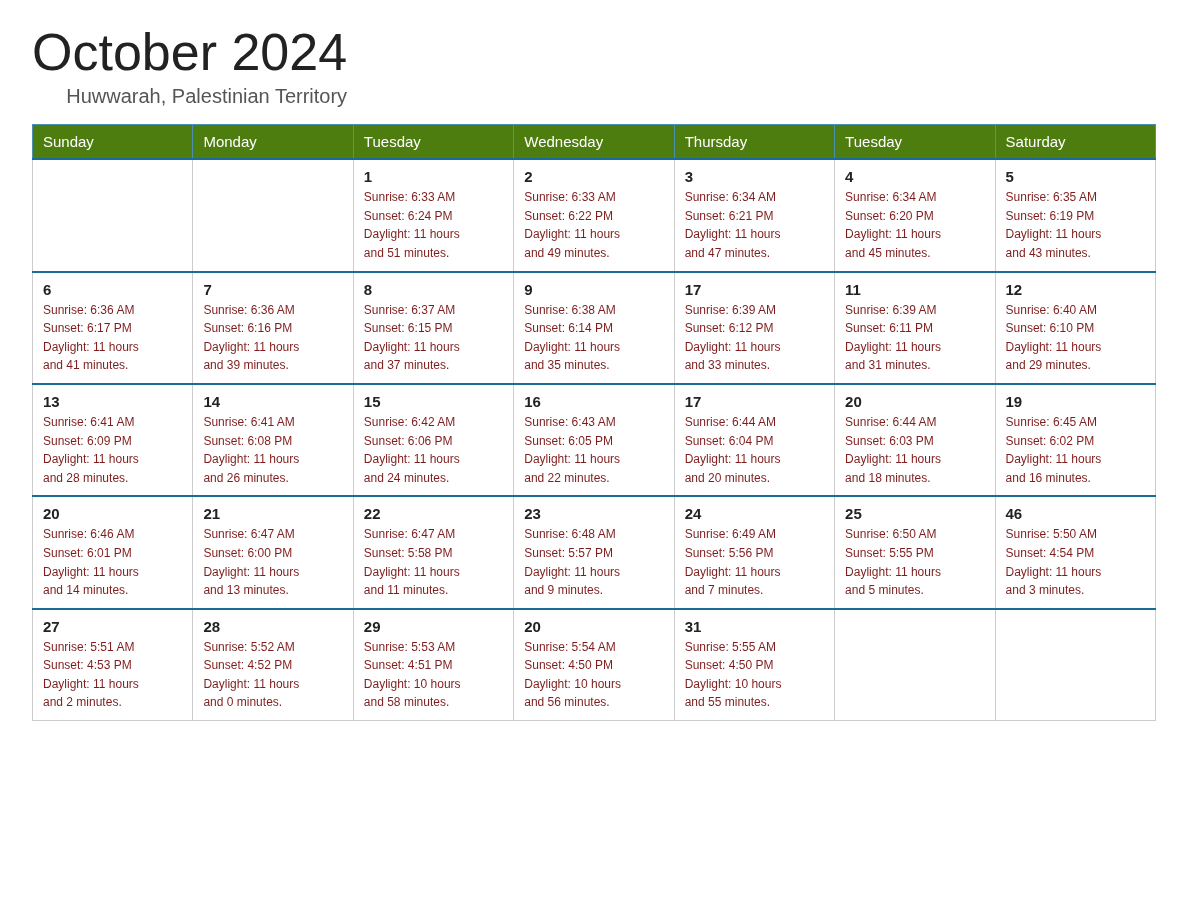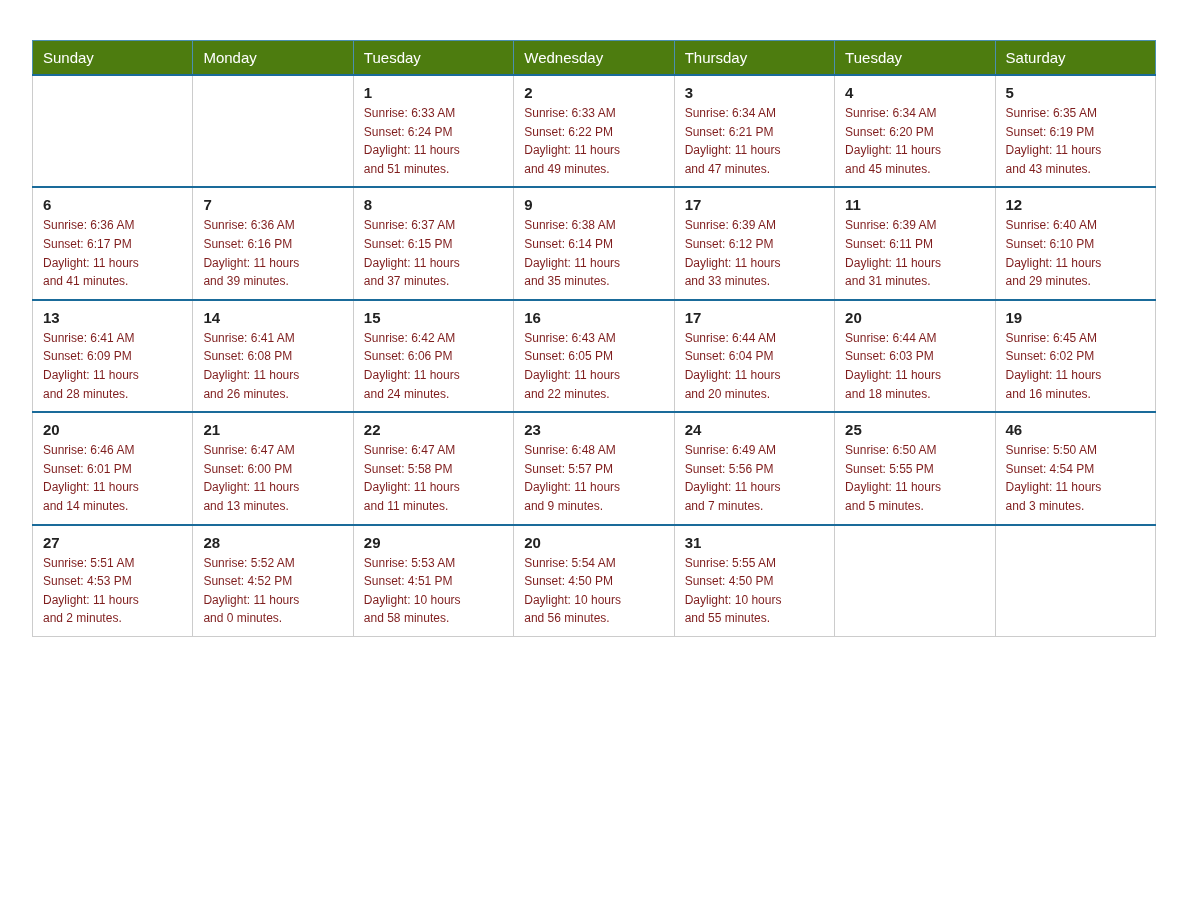--- a/index.html
+++ b/index.html
@@ -87,20 +87,24 @@
       line-height: 1.55;
     }
     .calendar tbody tr td.empty {
       background: #fff;
     }
   </style>
 </head>
 <body>
 
 <div class="header">
+  <div class="title-block">
+    <div class="month-title">October 2024</div>
+    <div class="location">Huwwarah, Palestinian Territory</div>
+  </div>
 </div>
 
 <table class="calendar">
   <thead>
     <tr>
     <th>Sunday</th>
         <th>Monday</th>
         <th>Tuesday</th>
         <th>Wednesday</th>
         <th>Thursday</th>

